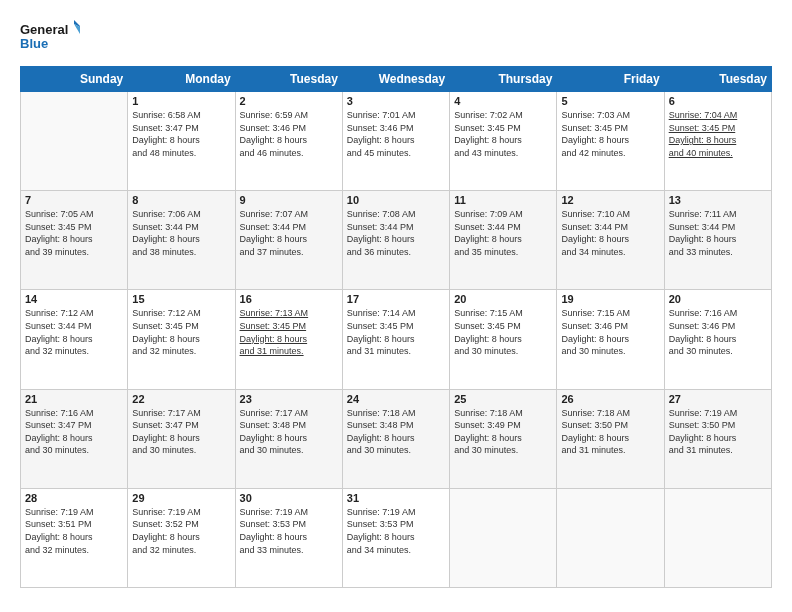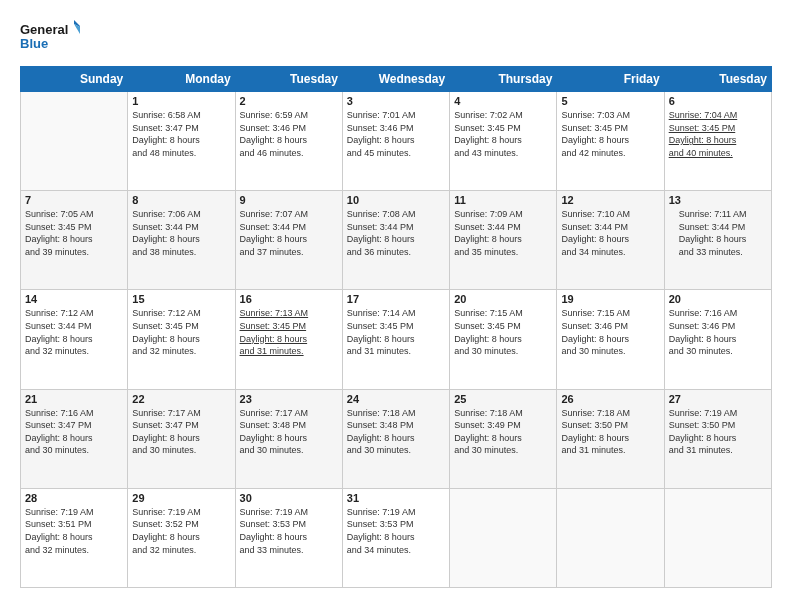--- a/index.html
+++ b/index.html
@@ -198,21 +198,21 @@
           </td>
           <td>
             <span class="day-number">12</span>
             <div class="day-info" style="white-space: pre-line;">Sunrise: 7:10 AM
 Sunset: 3:44 PM
 Daylight: 8 hours
 and 34 minutes.</div>
           </td>
           <td>
             <span class="day-number">13</span>
-            <div class="day-info" style="white-space: pre-line; margin-left: 10px;">Sunrise: 7:11 AM
+            <div class="day-info" style="white-space: pre-line;">Sunrise: 7:11 AM
 Sunset: 3:44 PM
 Daylight: 8 hours
 and 33 minutes.</div>
           </td>
         </tr>
         <tr>
           <td>
             <span class="day-number">14</span>
             <div class="day-info" style="white-space: pre-line;">Sunrise: 7:12 AM
 Sunset: 3:44 PM

